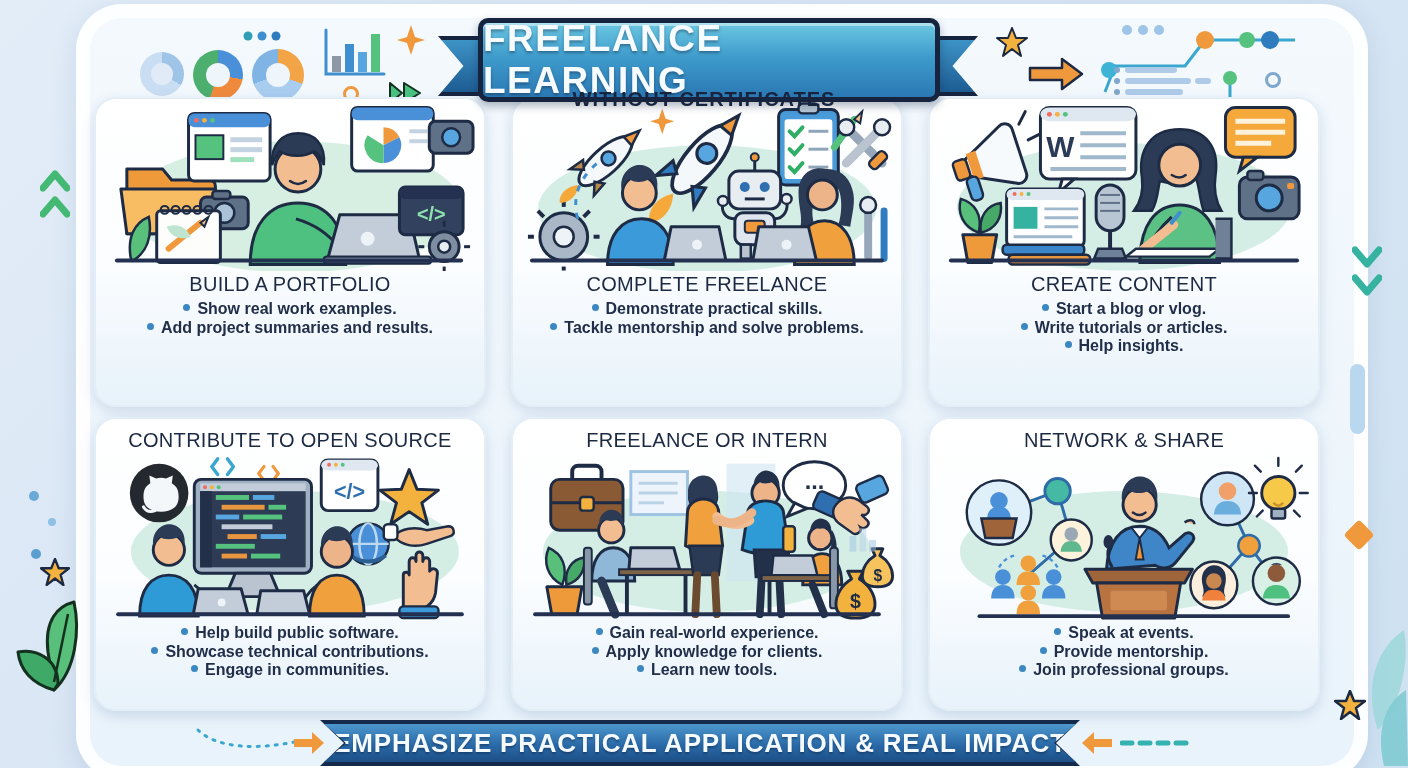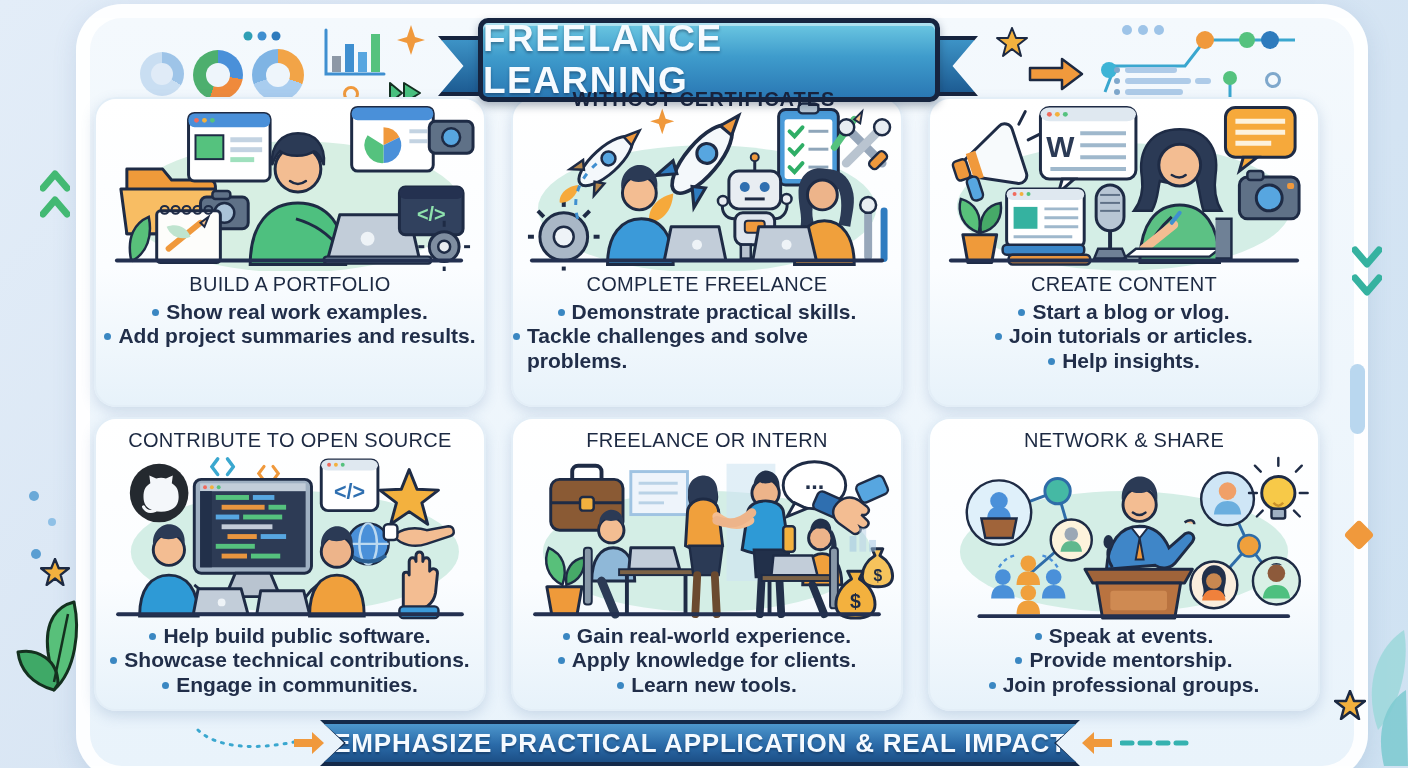--- a/index.html
+++ b/index.html
@@ -29,21 +29,21 @@
   .card{position:absolute;width:388px;border-radius:22px;
     background:linear-gradient(180deg,#ffffff 0%,#fbfdff 55%,#e7f2fa 100%);
     border:2px solid #e3eef7;box-shadow:0 5px 14px rgba(70,110,160,.20);
     display:flex;flex-direction:column;align-items:center;}
   .card.r1{top:0;height:306px;}
   .card.r2{top:320px;height:290px;}
   .card.c1{left:0;} .card.c2{left:417px;} .card.c3{left:834px;}
   .card h2{margin:2px 0 2px;color:#1c2942;font-size:20px;font-weight:normal;letter-spacing:.3px;text-align:center;}
   .bullets{list-style:none;margin:2px 0 0;padding:0;width:100%;}
   .bullets li{display:flex;align-items:baseline;justify-content:center;gap:7px;
-    color:#212e49;font-size:21px;font-weight:bold;line-height:1.16;}
+    color:#212e49;font-size:16px;font-weight:bold;line-height:1.16;}
   .bdot{width:7px;height:7px;border-radius:50%;background:#3a87c2;flex:0 0 auto;position:relative;top:-3px;}
   .illus{width:378px;height:172px;display:block;}
   .r2 .illus{height:168px;}
   
   .footer-wrap{position:absolute;left:0;top:718px;width:1408px;height:50px;z-index:30;}
   .fr-outer{position:absolute;left:320px;top:2px;width:760px;height:46px;background:#142a4a;
     clip-path:polygon(0 0,100% 0,calc(100% - 24px) 50%,100% 100%,0 100%,24px 50%);}
   .fr-inner{position:absolute;left:324px;top:6px;width:752px;height:38px;
     background:linear-gradient(180deg,#4d97cd 0%,#2a6aa8 55%,#1c4f86 100%);
     clip-path:polygon(0 0,100% 0,calc(100% - 22px) 50%,100% 100%,0 100%,22px 50%);
@@ -366,21 +366,21 @@
         <rect x="12" y="160" width="356" height="4" rx="2" fill="#233050"></rect>
       </svg>
       <h2>COMPLETE FREELANCE</h2>
       <ul class="bullets">
         <li>
             <span class="bdot"></span>
             <span>Demonstrate practical skills.</span>
           </li>
         <li>
             <span class="bdot"></span>
-            <span>Tackle challenges and solve problems.</span>
+            <span>Tackle mentorship and solve problems.</span>
           </li>
       </ul>
     </section>
 
     <section class="card r1 c3">
       <svg class="illus" viewBox="0 0 380 172">
         <ellipse cx="190" cy="108" rx="168" ry="64" fill="#d4eee6"></ellipse>
         <g transform="rotate(-18 60 60)">
           <path d="M30 52 L74 30 a8 8 0 0 1 12 7 v46 a8 8 0 0 1 -12 7 L30 68 z" fill="#f7fafc" stroke="#1e2b45" stroke-width="3" stroke-linejoin="round"></path>
           <rect x="18" y="50" width="14" height="20" rx="4" fill="#f0993c" stroke="#1e2b45" stroke-width="2.5"></rect>
@@ -468,21 +468,21 @@
         <rect x="14" y="160" width="352" height="4" rx="2" fill="#233050"></rect>
       </svg>
       <h2>CREATE CONTENT</h2>
       <ul class="bullets">
         <li>
             <span class="bdot"></span>
             <span>Start a blog or vlog.</span>
           </li>
         <li>
             <span class="bdot"></span>
-            <span>Join tutorials or articles.</span>
+            <span>Write tutorials or articles.</span>
           </li>
         <li>
             <span class="bdot"></span>
             <span>Help insights.</span>
           </li>
       </ul>
     </section>
 
     <section class="card r2 c1">
       <h2 style="margin-top:10px;">CONTRIBUTE TO OPEN SOURCE</h2>

